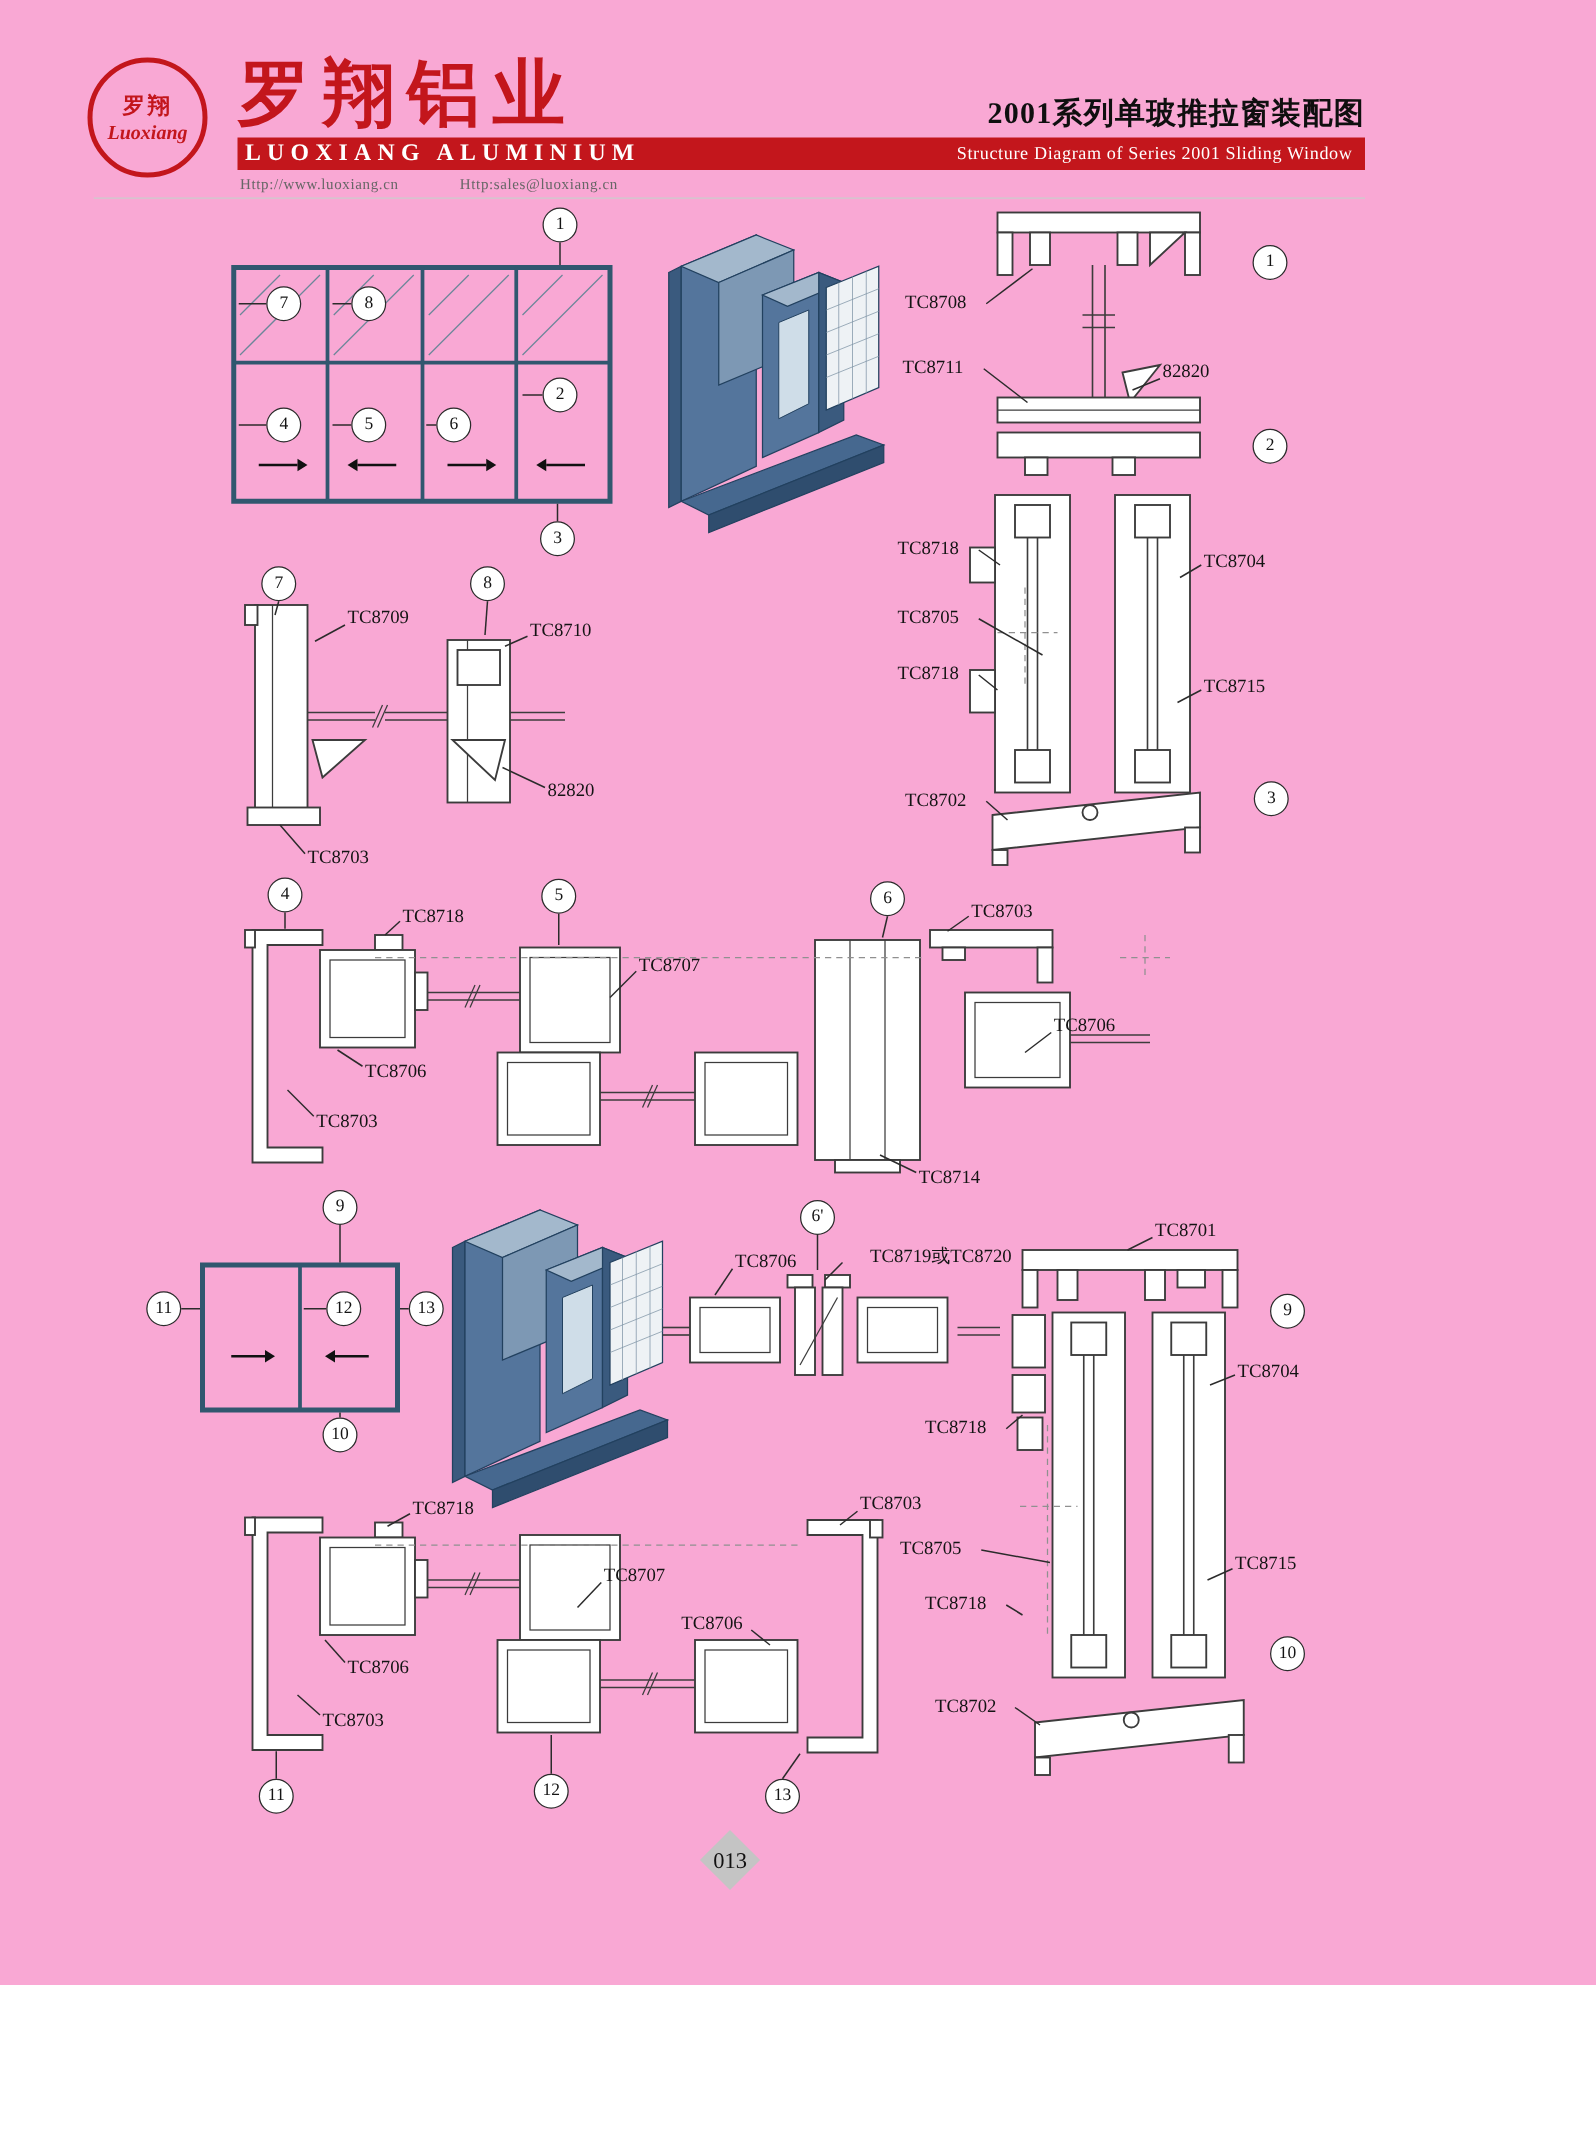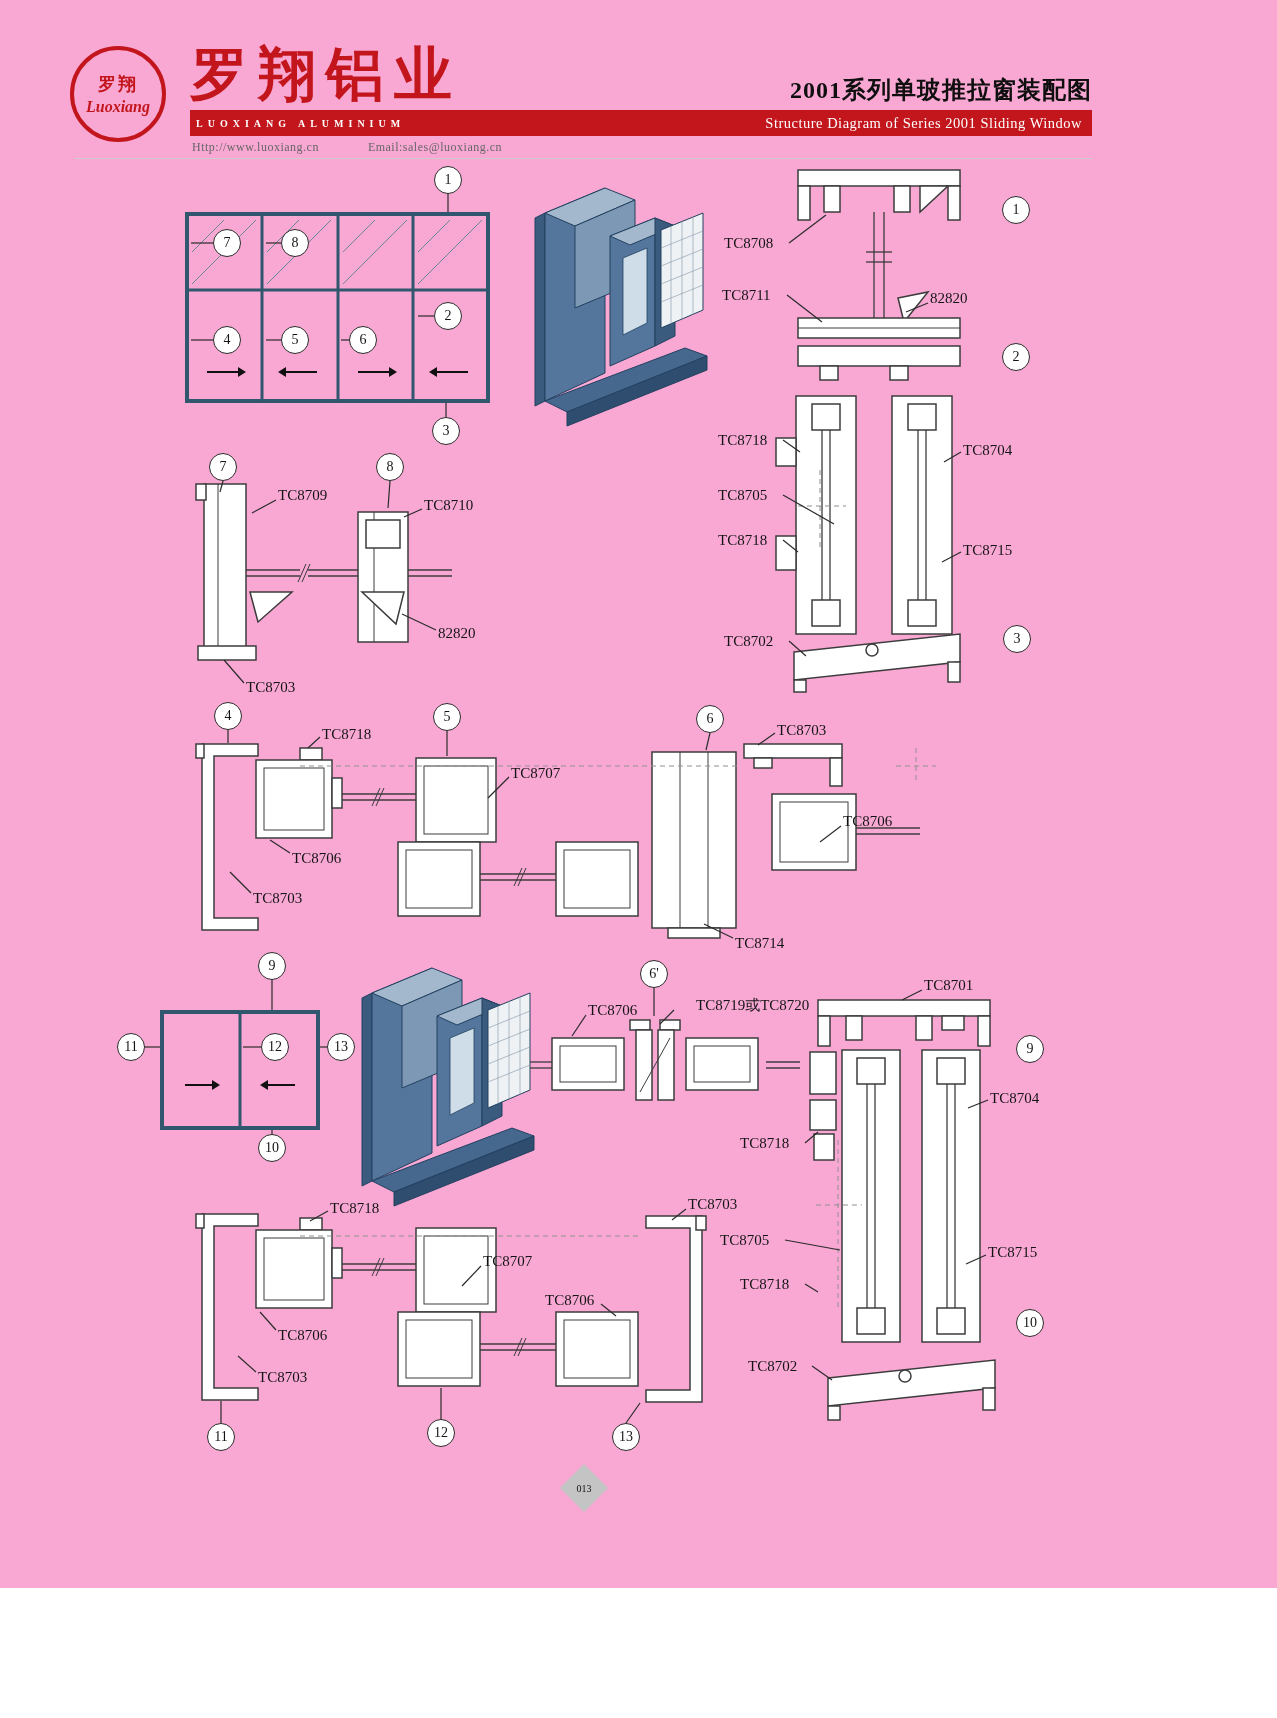--- a/index.html
+++ b/index.html
@@ -23,21 +23,21 @@
   }
   .title-cn {
     position:absolute; left:640px; top:74px; width:452px; text-align:right;
     font-size:24px; font-weight:bold; color:#0f0f0f; letter-spacing:1px; white-space:nowrap;
   }
   .red-bar {
     position:absolute; left:190px; top:110px; width:902px; height:26px;
     background:#c3161c; display:flex; align-items:center; justify-content:space-between;
     padding:0 10px 0 6px;
   }
-  .brand-en { color:#fff; font-size:10px; font-weight:bold; letter-spacing:5px; }
+  .brand-en { color:#fff; font-size:19px; font-weight:bold; letter-spacing:5px; }
   .title-en { color:#fff; font-size:14.5px; letter-spacing:0.5px;margin-left:28px; }
   .contact { position:absolute; left:192px; top:140px; font-size:12px; color:#666; }
   .contact span { margin-right:46px; letter-spacing:0.5px; }
   .header-rule { position:absolute; left:75px; top:158px; width:1017px; height:1px; background:#cccccc; }
   
   .art-svg, .leader-svg { position:absolute; left:0; top:0; z-index:1; }
   .leader-svg { z-index:2; }
   #annotation-layer { position:absolute; left:0; top:0; width:100%; height:100%; z-index:3; pointer-events:none; }
   .part-label {
     position:absolute; transform:translateY(-50%); font-size:15px; color:#141414; white-space:nowrap;
@@ -59,42 +59,42 @@
   .arrow  { fill:#111; stroke:none; }
   .arrowline { stroke:#111; stroke-width:2; }
   .leader { stroke:#2b2b2b; stroke-width:1.2; }
   
   .diamond {
     position:absolute; left:567px; top:1471px; width:34px; height:34px;
     background:#c4c4c4; transform:rotate(45deg);
   }
   .page-num {
     position:absolute; left:567px; top:1471px; width:34px; height:34px;
-    display:flex; align-items:center; justify-content:center; font-size:10px; color:#111;
+    display:flex; align-items:center; justify-content:center; font-size:18px; color:#111;
   }
 </style>
 </head>
 <body>
 
 <div class="page">
 
   <div>
     <div class="logo">
       <span class="logo-cn">罗翔</span>
       <span class="logo-script">Luoxiang</span>
     </div>
     <div class="brand-cn">罗翔铝业</div>
     <div class="title-cn">2001系列单玻推拉窗装配图</div>
     <div class="red-bar">
       <span class="brand-en">LUOXIANG ALUMINIUM</span>
       <span class="title-en">Structure Diagram of Series 2001 Sliding Window</span>
     </div>
     <div class="contact">
       <span>Http://www.luoxiang.cn</span>
-      <span>Email:sales@luoxiang.cn</span>
+      <span>Http:sales@luoxiang.cn</span>
     </div>
     <div class="header-rule"></div>
   </div>
 
   <svg class="art-svg" width="1277" height="1718" viewBox="0 0 1277 1718">
 
     <defs>
       <g id="iso">
         <polygon points="0,60 10,55 10,243 0,248" fill="#3a5a7e" stroke="#22415f" stroke-width="1"></polygon>
         <polygon points="10,55 70,30 70,215 10,243" fill="#54759c" stroke="#22415f" stroke-width="1"></polygon>

